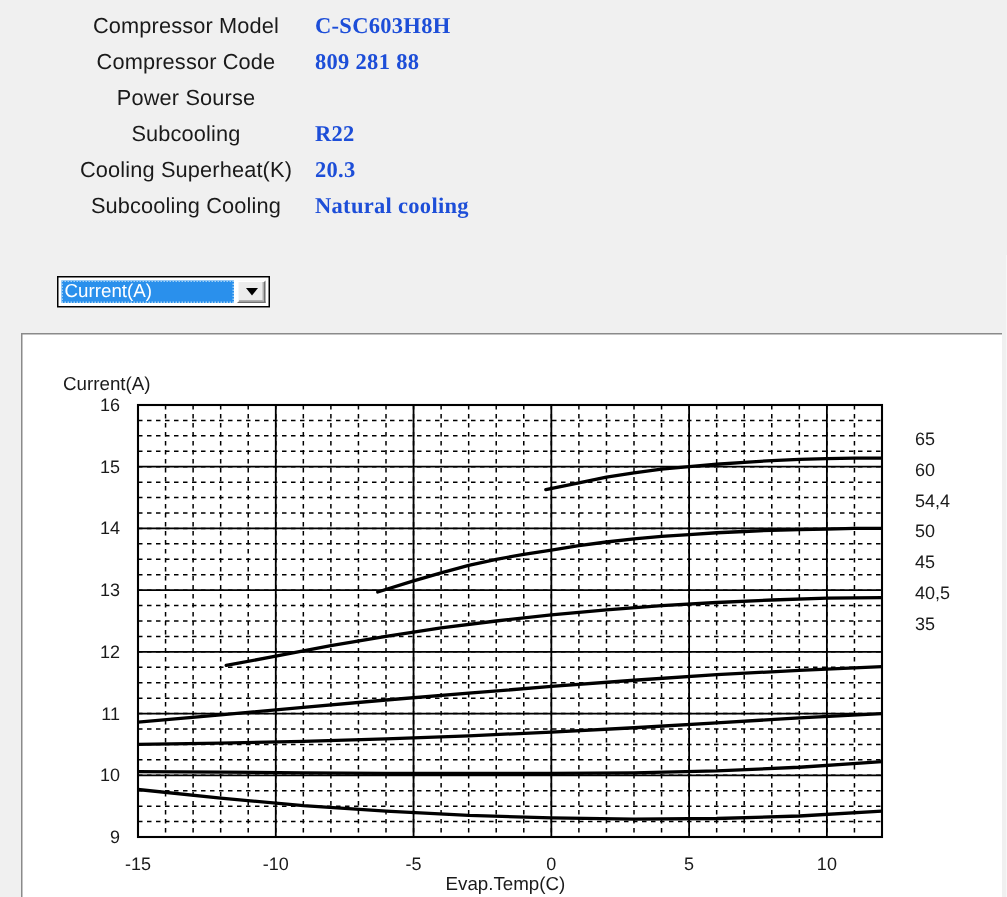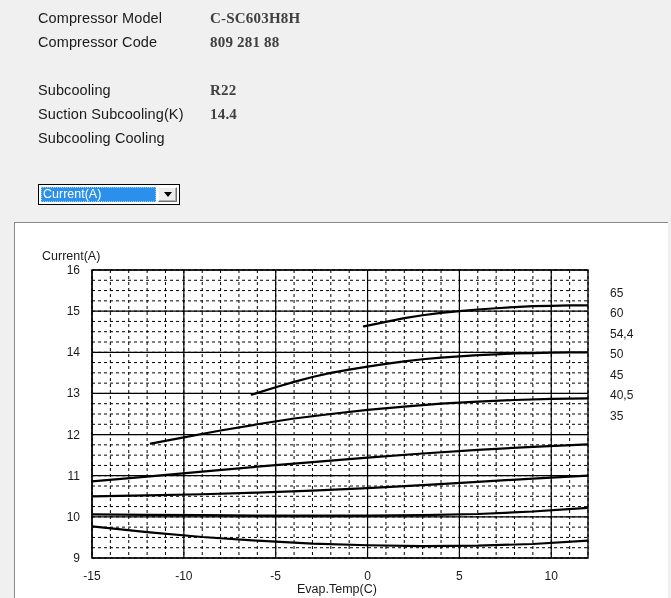--- a/index.html
+++ b/index.html
@@ -15,39 +15,40 @@
     position: relative;
   }
 
   
   #spec-table {
     position: absolute;
     left: 0;
     top: 0;
     width: 671px;
     padding-top: 6px;
+    text-align: center;
   }
   .spec-row {
     display: flex;
     height: 24px;
     align-items: center;
   }
   .spec-label {
     width: 210px;
     padding-left: 38px;
     box-sizing: border-box;
     font-size: 14.5px;
     color: #1a1a1a;
     font-family: "Liberation Sans", sans-serif;
     letter-spacing: 0.1px;
   }
   .spec-value {
     font-size: 15px;
     font-weight: bold;
-    color: #404040;
+    color: #1d4ed8;
     font-family: "Liberation Serif", serif;
     letter-spacing: 0.2px;
   }
 
   
   #chart-select-wrap {
     position: absolute;
     left: 38px;
     top: 184px;
     width: 142px;
@@ -131,31 +132,33 @@
 <div id="spec-table">
   <div class="spec-row">
     <div class="spec-label">Compressor  Model</div>
     <div class="spec-value">C-SC603H8H</div>
   </div>
   <div class="spec-row">
     <div class="spec-label">Compressor Code</div>
     <div class="spec-value">809 281 88</div>
   </div>
   <div class="spec-row">
+    <div class="spec-label">Power Sourse</div>
   </div>
   <div class="spec-row">
     <div class="spec-label">Subcooling</div>
     <div class="spec-value">R22</div>
   </div>
   <div class="spec-row">
-    <div class="spec-label">Suction Subcooling(K)</div>
-    <div class="spec-value">14.4</div>
+    <div class="spec-label">Cooling Superheat(K)</div>
+    <div class="spec-value">20.3</div>
   </div>
   <div class="spec-row">
     <div class="spec-label">Subcooling Cooling</div>
+    <div class="spec-value">Natural cooling</div>
   </div>
 </div>
 
 <div id="chart-select-wrap">
   <div id="chart-select-value">Current(A)</div>
   <div id="chart-select-arrow">
     <div class="caret-down"></div>
   </div>
 </div>
 

